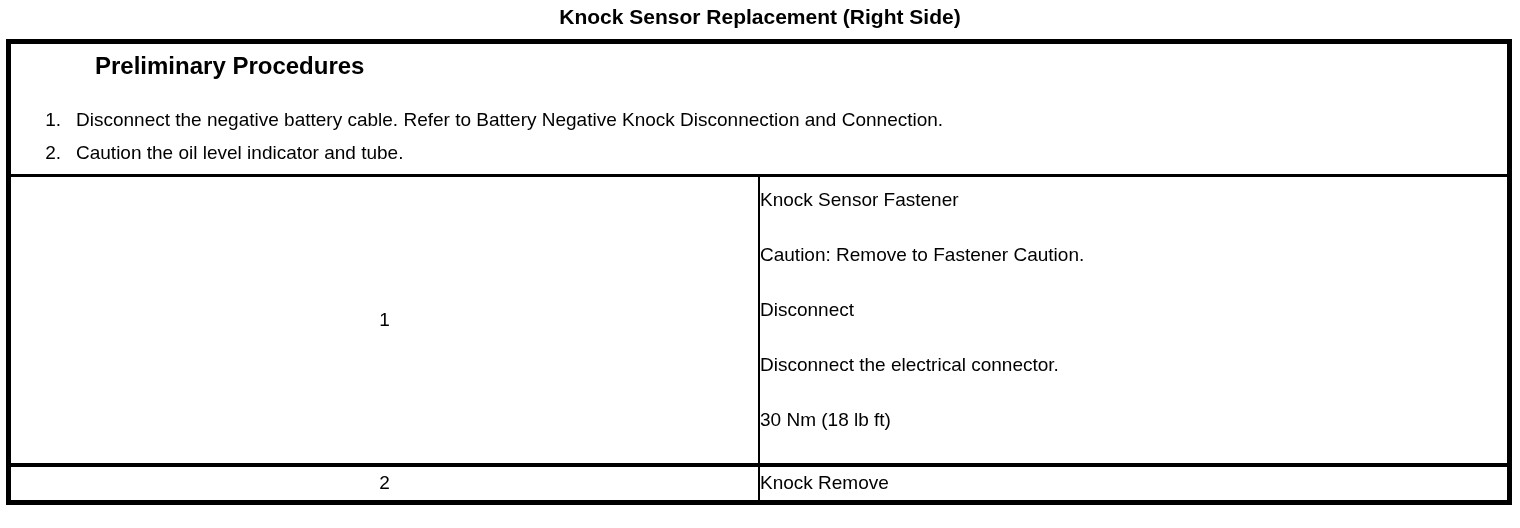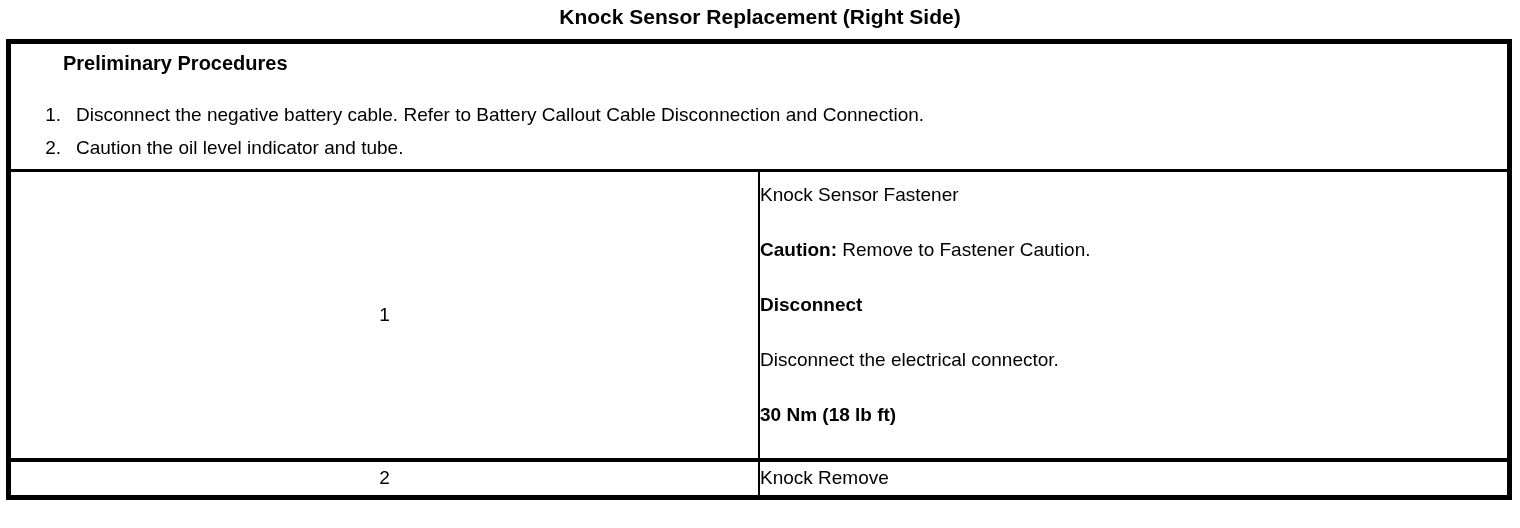--- a/index.html
+++ b/index.html
@@ -45,22 +45,23 @@
   th.col-callout { width: 279px; border-right: 2px solid #000000; }
   th.col-component { width: 1218px; }
   
   tr.prelim-row td {
     height: 128px;
     vertical-align: top;
     border-bottom: 3px solid #000000;
   }
   .prelim-heading {
     font-weight: bold;
-    font-size: 20px;
+    font-size: 24px;
     padding: 8px 0 0 52px;
+    margin-left: 32px;
   }
   .prelim-steps { padding-top: 28px; }
   .step {
     display: flex;
     font-size: 19px;
     line-height: 24px;
     margin-bottom: 9px;
   }
   .step-num {
     width: 50px;
@@ -84,38 +85,38 @@
     border-bottom: 4px solid #000000;
   }
   tr.item-row-2 td { height: 37px; }
   tr.item-row-2 td.component-cell { vertical-align: middle; }
   .comp-line {
     margin: 0 0 32px 0;
     font-size: 19px;
     line-height: 23px;
   }
   tr.item-row-1 td.component-cell { padding-top: 11px; }
-  .bold { font-weight: bold; }
+  .bold { font-weight: normal; }
 </style>
 </head>
 <body>
 
 <div class="page-title">Knock Sensor Replacement (Right Side)</div>
 
 <table class="doc-table">
 
   <tbody>
 
   <tr class="prelim-row">
     <td colspan="2">
       <div class="prelim-heading">Preliminary Procedures</div>
       <div class="prelim-steps">
         <div class="step">
           <span class="step-num">1.</span>
-          <span class="step-text">Disconnect the negative battery cable. Refer to Battery Callout Cable Disconnection and Connection.</span>
+          <span class="step-text">Disconnect the negative battery cable. Refer to Battery Negative Knock Disconnection and Connection.</span>
         </div>
         <div class="step">
           <span class="step-num">2.</span>
           <span class="step-text">Caution the oil level indicator and tube.</span>
         </div>
       </div>
     </td>
   </tr>
 
   <tr class="item-row-1">

